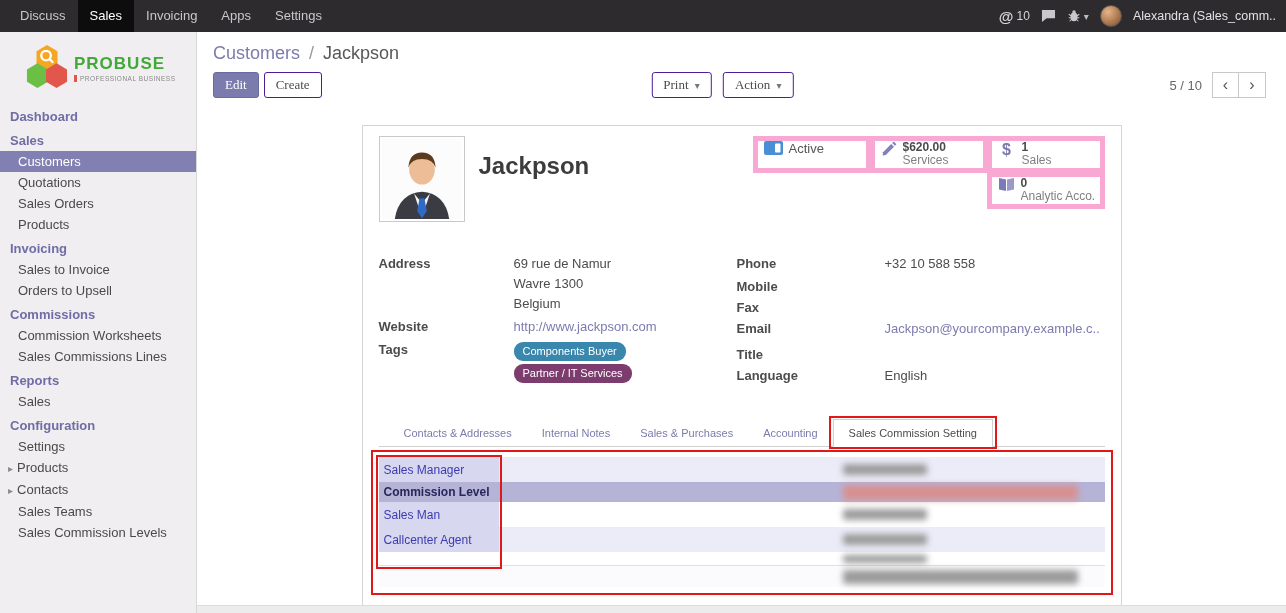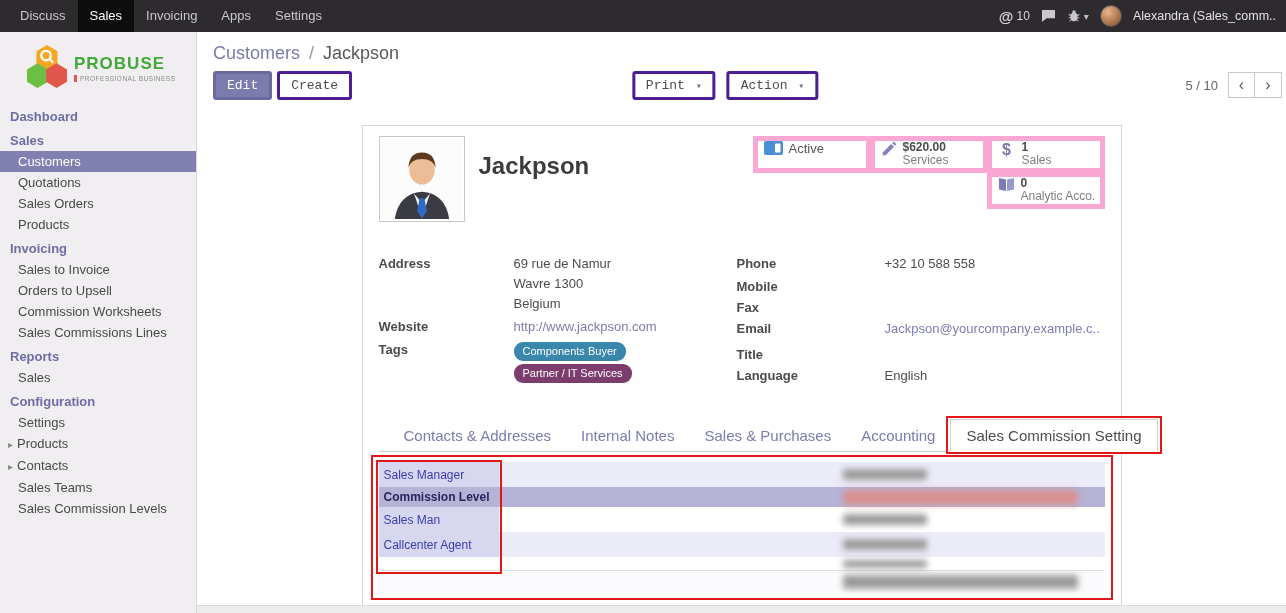--- a/index.html
+++ b/index.html
@@ -30,27 +30,27 @@
   .logo-texts { display:flex; flex-direction:column; }
   .logo-title { font-size:17px; font-weight:bold; color:#42a838; letter-spacing:1px; line-height:18px; }
   .logo-subtitle { font-size:6.5px; color:#8a8a8a; letter-spacing:.5px; border-left:3px solid #e2574c; padding-left:3px; margin-top:2px; }
   .nav-heading { font-weight:bold; color:#6f6da5; padding:6px 10px 3px 10px; font-size:13px; cursor:pointer; }
   .nav-item { padding:3px 10px 3px 18px; color:#4a4a4a; font-size:13px; cursor:pointer; line-height:15px; }
   .nav-item.active { background:#8280b2; color:#fff; }
   .nav-item .chev { color:#8a8a8a; font-size:10px; margin-right:4px; }
   .nav-item.haschev { padding-left:8px; }
 
   
-  .control-panel { padding:9px 4px 8px 16px; background:#fff; }
+  .control-panel { padding:9px 20px 8px 16px; background:#fff; }
   .breadcrumb { font-size:18px; line-height:24px; }
   .bc-parent { color:#7c7bad; cursor:pointer; }
   .bc-sep { color:#9a9a9a; margin:0 4px; }
   .bc-current { color:#585858; }
   .cp-row2 { position:relative; display:flex; align-items:center; margin-top:6px; height:28px; }
-  .btn { display:inline-block; border:3px solid #4c1d95; background:#fff; color:#4c4c4c; font-size:13px; padding:4px 11px; border-radius:3px; cursor:pointer; font-family:Liberation Mono, monospace; }
+  .btn { display:inline-block; border:1px solid #4c1d95; background:#fff; color:#4c4c4c; font-size:13px; padding:4px 11px; border-radius:3px; cursor:pointer; font-family:Liberation Serif, serif; }
   .btn.primary { background:#7c7bad; border-color:#6b6a9e; color:#fff; }
   .btn + .btn { margin-left:5px; }
   .center-actions { position:absolute; left:50%; transform:translateX(-62%); display:flex; gap:6px;align-items:center; }
   .btn .caret-glyph { color:#777; }
   .pager { margin-left:auto; display:flex; align-items:center; gap:10px; }
   .pager-text { font-size:13px; color:#666; }
   .pager-btns { display:flex; }
   .pager-btn { width:27px; height:26px; border:1px solid #c9c9c9; background:#fff; font-size:16px; color:#555; line-height:24px; text-align:center; cursor:pointer; }
   .pager-btn.next { border-left:none; }
 
@@ -82,21 +82,21 @@
   .fgroup-right .flabel { width:148px; }
   .fvals { display:flex; flex-direction:column; gap:4px; }
   .link { color:#7c7bad; text-decoration:none; cursor:pointer; }
   .tags { display:flex; flex-direction:column; gap:3px; align-items:flex-start; }
   .tag { color:#fff; font-size:11px; padding:1px 9px 2px 9px; border-radius:9px; cursor:pointer; }
   .mt6 { margin-top:7px; }
   .mb10 { margin-bottom:10px; }
 
   
   .tabs { display:flex; margin-top:30px; border-bottom:1px solid #d0d0d0; padding-left:10px; align-items:flex-end; }
-  .tab { padding:7px 15px; color:#7c7bad; font-size:15px; cursor:pointer; white-space:nowrap; }
+  .tab { padding:7px 15px; color:#7c7bad; font-size:11px; cursor:pointer; white-space:nowrap; }
   .tab.active { position:relative; background:#fff; color:#4c4c4c; border:1px solid #d0d0d0; border-bottom:1px solid #fff; margin-bottom:-1px; }
   .tab-red-box { position:absolute; top:-4px; left:-5px; right:-5px; bottom:-3px; border:2px solid #e01818; pointer-events:none; }
 
   
   .table-wrap { position:relative; margin-top:10px; }
   .crow { display:flex; align-items:center; height:25px; font-size:12px; }
   .c1 { width:120px; padding-left:5px; align-self:stretch; display:flex; align-items:center; }
   .c2 { flex:1; align-self:stretch; }
   .c3 { width:262px; align-self:stretch; display:flex; align-items:center; }
   .chead { height:20px; background:#b5b4d6; font-weight:bold; color:#26265c; }
@@ -168,20 +168,21 @@
     <nav>
       <div class="nav-heading">Dashboard</div>
       <div class="nav-heading">Sales</div>
       <div class="nav-item active">Customers</div>
       <div class="nav-item">Quotations</div>
       <div class="nav-item">Sales Orders</div>
       <div class="nav-item">Products</div>
       <div class="nav-heading">Invoicing</div>
       <div class="nav-item">Sales to Invoice</div>
       <div class="nav-item">Orders to Upsell</div>
+      <div class="nav-heading">Commissions</div>
       <div class="nav-item">Commission Worksheets</div>
       <div class="nav-item">Sales Commissions Lines</div>
       <div class="nav-heading">Reports</div>
       <div class="nav-item">Sales</div>
       <div class="nav-heading">Configuration</div>
       <div class="nav-item">Settings</div>
       <div class="nav-item haschev">
         <span class="chev">▸</span><span>Products</span>
       </div>
       <div class="nav-item haschev">

